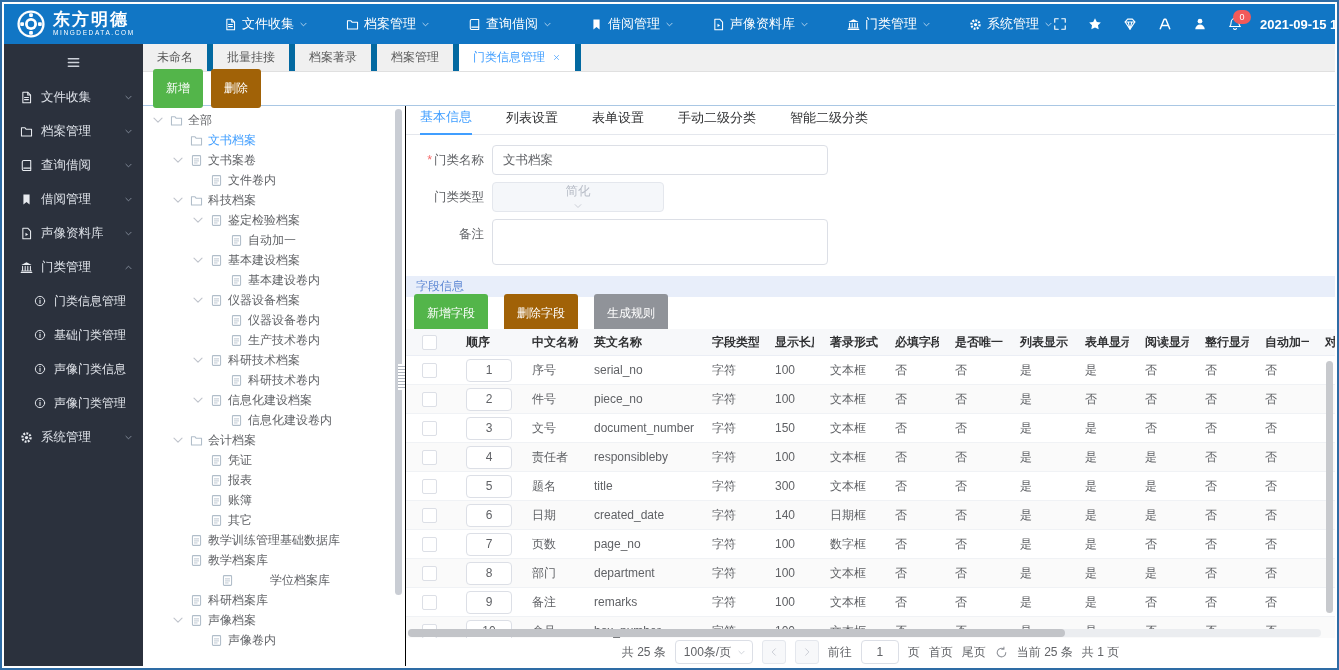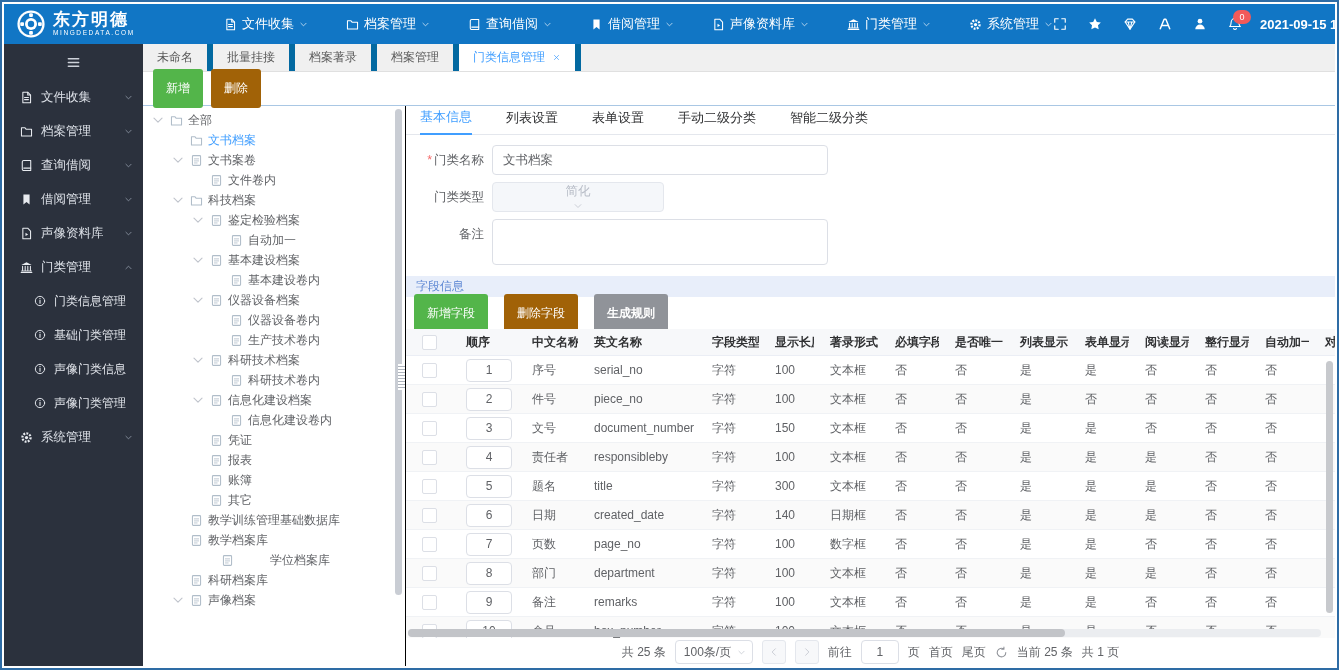--- a/index.html
+++ b/index.html
@@ -39,21 +39,21 @@
   .tabstrip{height:27px;background:#f0f0f0;display:flex;align-items:stretch;border-bottom:1px solid #e0e0e0;flex:0 0 auto;}
   .tab{display:flex;align-items:center;gap:7px;padding:0 14px;font-size:12px;color:#595959;border-right:6px solid #0369a1;cursor:pointer;white-space:nowrap;}
   .tab.active{background:#fff;color:#409eff;}
   .tab .ico{font-size:9px;color:#409eff;}
 
   
   .toolbar{height:33px;display:flex;align-items:center;gap:8px;padding-left:10px;border-bottom:1px solid #a9c7e4;flex:0 0 auto;background:#fff;}
   .btn{border:none;border-radius:3px;color:#fff;font-size:12px;height:39px;padding:0 13px;cursor:pointer;font-family:inherit;}
   .btn-green{background:#53b54a;}
   .btn-red{background:#a16207;}
-  .btn-gray{background:#909399;font-weight:bold;}
+  .btn-gray{background:#909399;}
 
   
   .content{flex:1 1 auto;display:flex;min-height:0;}
   .treepanel{width:263px;flex:0 0 auto;border-right:1px solid #000000;position:relative;overflow:hidden;padding-top:4px;box-sizing:border-box;}
   .tree-node{height:20px;display:flex;align-items:center;gap:5px;font-size:12px;color:#606266;cursor:pointer;white-space:nowrap;}
   .tree-node .caret{width:14px;font-size:9px;color:#c0c4cc;display:flex;justify-content:center;}
   .tree-node .ticon{font-size:13px;color:#b0bdc9;display:flex;}
   .tree-node.selected .nlabel{color:#409eff;}
   .tree-vscroll{position:absolute;right:3px;top:3px;width:7px;height:486px;background:#c9cdd4;border-radius:4px;}
   .tree-grip{position:absolute;right:0;top:258px;width:7px;height:26px;background:repeating-linear-gradient(#fff 0 2px,#aeb4bd 2px 3px);}
@@ -640,113 +640,136 @@
                 <div class="tree-node" style="padding-left: 68px;">
                   <span class="caret"></span>
                   <span class="ticon ico">
                     <svg viewBox="0 0 16 16">
                       <rect x="3" y="2" width="10" height="12" rx="1" stroke="currentColor" fill="none" stroke-width="1.3" stroke-linecap="round" stroke-linejoin="round"></rect>
                       <path d="M5.4 6h5.2M5.4 8.5h5.2M5.4 11h3.4" stroke="currentColor" stroke-width="1" stroke-linecap="round"></path>
                     </svg>
                   </span>
                   <span class="nlabel">信息化建设卷内</span>
                 </div>
-                <div class="tree-node" style="padding-left: 48px;">
-                  <span class="caret"></span>
-                  <span class="ticon ico">
-                    <svg viewBox="0 0 16 16">
-                      <rect x="3" y="2" width="10" height="12" rx="1" stroke="currentColor" fill="none" stroke-width="1.3" stroke-linecap="round" stroke-linejoin="round"></rect>
-                      <path d="M5.4 6h5.2M5.4 8.5h5.2M5.4 11h3.4" stroke="currentColor" stroke-width="1" stroke-linecap="round"></path>
-                    </svg>
-                  </span>
-                  <span class="nlabel">凭证</span>
-                </div>
-                <div class="tree-node" style="padding-left: 48px;">
-                  <span class="caret"></span>
-                  <span class="ticon ico">
-                    <svg viewBox="0 0 16 16">
-                      <rect x="3" y="2" width="10" height="12" rx="1" stroke="currentColor" fill="none" stroke-width="1.3" stroke-linecap="round" stroke-linejoin="round"></rect>
-                      <path d="M5.4 6h5.2M5.4 8.5h5.2M5.4 11h3.4" stroke="currentColor" stroke-width="1" stroke-linecap="round"></path>
-                    </svg>
-                  </span>
-                  <span class="nlabel">报表</span>
-                </div>
-                <div class="tree-node" style="padding-left: 48px;">
-                  <span class="caret"></span>
-                  <span class="ticon ico">
-                    <svg viewBox="0 0 16 16">
-                      <rect x="3" y="2" width="10" height="12" rx="1" stroke="currentColor" fill="none" stroke-width="1.3" stroke-linecap="round" stroke-linejoin="round"></rect>
-                      <path d="M5.4 6h5.2M5.4 8.5h5.2M5.4 11h3.4" stroke="currentColor" stroke-width="1" stroke-linecap="round"></path>
-                    </svg>
-                  </span>
-                  <span class="nlabel">账簿</span>
-                </div>
-                <div class="tree-node" style="padding-left: 48px;">
-                  <span class="caret"></span>
-                  <span class="ticon ico">
-                    <svg viewBox="0 0 16 16">
-                      <rect x="3" y="2" width="10" height="12" rx="1" stroke="currentColor" fill="none" stroke-width="1.3" stroke-linecap="round" stroke-linejoin="round"></rect>
-                      <path d="M5.4 6h5.2M5.4 8.5h5.2M5.4 11h3.4" stroke="currentColor" stroke-width="1" stroke-linecap="round"></path>
-                    </svg>
-                  </span>
-                  <span class="nlabel">其它</span>
-                </div>
-                <div class="tree-node" style="padding-left: 28px;">
-                  <span class="caret"></span>
-                  <span class="ticon ico">
-                    <svg viewBox="0 0 16 16">
-                      <rect x="3" y="2" width="10" height="12" rx="1" stroke="currentColor" fill="none" stroke-width="1.3" stroke-linecap="round" stroke-linejoin="round"></rect>
-                      <path d="M5.4 6h5.2M5.4 8.5h5.2M5.4 11h3.4" stroke="currentColor" stroke-width="1" stroke-linecap="round"></path>
-                    </svg>
-                  </span>
-                  <span class="nlabel">教学训练管理基础数据库</span>
-                </div>
-                <div class="tree-node" style="padding-left: 28px;">
-                  <span class="caret"></span>
-                  <span class="ticon ico">
-                    <svg viewBox="0 0 16 16">
-                      <rect x="3" y="2" width="10" height="12" rx="1" stroke="currentColor" fill="none" stroke-width="1.3" stroke-linecap="round" stroke-linejoin="round"></rect>
-                      <path d="M5.4 6h5.2M5.4 8.5h5.2M5.4 11h3.4" stroke="currentColor" stroke-width="1" stroke-linecap="round"></path>
-                    </svg>
-                  </span>
-                  <span class="nlabel">教学档案库</span>
-                </div>
-                <div class="tree-node" style="padding-left: 28px; gap: 36px;">
-                  <span class="caret"></span>
-                  <span class="ticon ico">
-                    <svg viewBox="0 0 16 16">
-                      <rect x="3" y="2" width="10" height="12" rx="1" stroke="currentColor" fill="none" stroke-width="1.3" stroke-linecap="round" stroke-linejoin="round"></rect>
-                      <path d="M5.4 6h5.2M5.4 8.5h5.2M5.4 11h3.4" stroke="currentColor" stroke-width="1" stroke-linecap="round"></path>
-                    </svg>
-                  </span>
-                  <span class="nlabel">学位档案库</span>
-                </div>
-                <div class="tree-node" style="padding-left: 28px;">
-                  <span class="caret"></span>
-                  <span class="ticon ico">
-                    <svg viewBox="0 0 16 16">
-                      <rect x="3" y="2" width="10" height="12" rx="1" stroke="currentColor" fill="none" stroke-width="1.3" stroke-linecap="round" stroke-linejoin="round"></rect>
-                      <path d="M5.4 6h5.2M5.4 8.5h5.2M5.4 11h3.4" stroke="currentColor" stroke-width="1" stroke-linecap="round"></path>
-                    </svg>
-                  </span>
-                  <span class="nlabel">科研档案库</span>
-                </div>
                 <div class="tree-node" style="padding-left: 28px;">
                   <span class="caret">
                     <svg viewBox="0 0 16 16">
                       <path d="M3.4 5.8 8 10.4 12.6 5.8" stroke="currentColor" fill="none" stroke-width="1.3" stroke-linecap="round" stroke-linejoin="round"></path>
                     </svg>
                   </span>
                   <span class="ticon ico">
                     <svg viewBox="0 0 16 16">
+                      <path d="M1.8 3.5h4.4l1.5 1.8h6.5v8.2H1.8z" stroke="currentColor" fill="none" stroke-width="1.3" stroke-linecap="round" stroke-linejoin="round"></path>
+                    </svg>
+                  </span>
+                  <span class="nlabel">会计档案</span>
+                </div>
+                <div class="tree-node" style="padding-left: 48px;">
+                  <span class="caret"></span>
+                  <span class="ticon ico">
+                    <svg viewBox="0 0 16 16">
+                      <rect x="3" y="2" width="10" height="12" rx="1" stroke="currentColor" fill="none" stroke-width="1.3" stroke-linecap="round" stroke-linejoin="round"></rect>
+                      <path d="M5.4 6h5.2M5.4 8.5h5.2M5.4 11h3.4" stroke="currentColor" stroke-width="1" stroke-linecap="round"></path>
+                    </svg>
+                  </span>
+                  <span class="nlabel">凭证</span>
+                </div>
+                <div class="tree-node" style="padding-left: 48px;">
+                  <span class="caret"></span>
+                  <span class="ticon ico">
+                    <svg viewBox="0 0 16 16">
+                      <rect x="3" y="2" width="10" height="12" rx="1" stroke="currentColor" fill="none" stroke-width="1.3" stroke-linecap="round" stroke-linejoin="round"></rect>
+                      <path d="M5.4 6h5.2M5.4 8.5h5.2M5.4 11h3.4" stroke="currentColor" stroke-width="1" stroke-linecap="round"></path>
+                    </svg>
+                  </span>
+                  <span class="nlabel">报表</span>
+                </div>
+                <div class="tree-node" style="padding-left: 48px;">
+                  <span class="caret"></span>
+                  <span class="ticon ico">
+                    <svg viewBox="0 0 16 16">
+                      <rect x="3" y="2" width="10" height="12" rx="1" stroke="currentColor" fill="none" stroke-width="1.3" stroke-linecap="round" stroke-linejoin="round"></rect>
+                      <path d="M5.4 6h5.2M5.4 8.5h5.2M5.4 11h3.4" stroke="currentColor" stroke-width="1" stroke-linecap="round"></path>
+                    </svg>
+                  </span>
+                  <span class="nlabel">账簿</span>
+                </div>
+                <div class="tree-node" style="padding-left: 48px;">
+                  <span class="caret"></span>
+                  <span class="ticon ico">
+                    <svg viewBox="0 0 16 16">
+                      <rect x="3" y="2" width="10" height="12" rx="1" stroke="currentColor" fill="none" stroke-width="1.3" stroke-linecap="round" stroke-linejoin="round"></rect>
+                      <path d="M5.4 6h5.2M5.4 8.5h5.2M5.4 11h3.4" stroke="currentColor" stroke-width="1" stroke-linecap="round"></path>
+                    </svg>
+                  </span>
+                  <span class="nlabel">其它</span>
+                </div>
+                <div class="tree-node" style="padding-left: 28px;">
+                  <span class="caret"></span>
+                  <span class="ticon ico">
+                    <svg viewBox="0 0 16 16">
+                      <rect x="3" y="2" width="10" height="12" rx="1" stroke="currentColor" fill="none" stroke-width="1.3" stroke-linecap="round" stroke-linejoin="round"></rect>
+                      <path d="M5.4 6h5.2M5.4 8.5h5.2M5.4 11h3.4" stroke="currentColor" stroke-width="1" stroke-linecap="round"></path>
+                    </svg>
+                  </span>
+                  <span class="nlabel">教学训练管理基础数据库</span>
+                </div>
+                <div class="tree-node" style="padding-left: 28px;">
+                  <span class="caret"></span>
+                  <span class="ticon ico">
+                    <svg viewBox="0 0 16 16">
+                      <rect x="3" y="2" width="10" height="12" rx="1" stroke="currentColor" fill="none" stroke-width="1.3" stroke-linecap="round" stroke-linejoin="round"></rect>
+                      <path d="M5.4 6h5.2M5.4 8.5h5.2M5.4 11h3.4" stroke="currentColor" stroke-width="1" stroke-linecap="round"></path>
+                    </svg>
+                  </span>
+                  <span class="nlabel">教学档案库</span>
+                </div>
+                <div class="tree-node" style="padding-left: 28px; gap: 36px;">
+                  <span class="caret"></span>
+                  <span class="ticon ico">
+                    <svg viewBox="0 0 16 16">
+                      <rect x="3" y="2" width="10" height="12" rx="1" stroke="currentColor" fill="none" stroke-width="1.3" stroke-linecap="round" stroke-linejoin="round"></rect>
+                      <path d="M5.4 6h5.2M5.4 8.5h5.2M5.4 11h3.4" stroke="currentColor" stroke-width="1" stroke-linecap="round"></path>
+                    </svg>
+                  </span>
+                  <span class="nlabel">学位档案库</span>
+                </div>
+                <div class="tree-node" style="padding-left: 28px;">
+                  <span class="caret"></span>
+                  <span class="ticon ico">
+                    <svg viewBox="0 0 16 16">
+                      <rect x="3" y="2" width="10" height="12" rx="1" stroke="currentColor" fill="none" stroke-width="1.3" stroke-linecap="round" stroke-linejoin="round"></rect>
+                      <path d="M5.4 6h5.2M5.4 8.5h5.2M5.4 11h3.4" stroke="currentColor" stroke-width="1" stroke-linecap="round"></path>
+                    </svg>
+                  </span>
+                  <span class="nlabel">科研档案库</span>
+                </div>
+                <div class="tree-node" style="padding-left: 28px;">
+                  <span class="caret">
+                    <svg viewBox="0 0 16 16">
+                      <path d="M3.4 5.8 8 10.4 12.6 5.8" stroke="currentColor" fill="none" stroke-width="1.3" stroke-linecap="round" stroke-linejoin="round"></path>
+                    </svg>
+                  </span>
+                  <span class="ticon ico">
+                    <svg viewBox="0 0 16 16">
                       <rect x="3" y="2" width="10" height="12" rx="1" stroke="currentColor" fill="none" stroke-width="1.3" stroke-linecap="round" stroke-linejoin="round"></rect>
                       <path d="M5.4 6h5.2M5.4 8.5h5.2M5.4 11h3.4" stroke="currentColor" stroke-width="1" stroke-linecap="round"></path>
                     </svg>
                   </span>
                   <span class="nlabel">声像档案</span>
+                </div>
+                <div class="tree-node" style="padding-left: 48px;">
+                  <span class="caret"></span>
+                  <span class="ticon ico">
+                    <svg viewBox="0 0 16 16">
+                      <rect x="3" y="2" width="10" height="12" rx="1" stroke="currentColor" fill="none" stroke-width="1.3" stroke-linecap="round" stroke-linejoin="round"></rect>
+                      <path d="M5.4 6h5.2M5.4 8.5h5.2M5.4 11h3.4" stroke="currentColor" stroke-width="1" stroke-linecap="round"></path>
+                    </svg>
+                  </span>
+                  <span class="nlabel">声像卷内</span>
                 </div>
               </div>
           <div class="tree-vscroll"></div>
           <div class="tree-grip"></div>
         </div>
 
         <div class="detail">
           <div class="dtabs" id="dtabs">
                 <div class="dtab active">基本信息</div>
                 <div class="dtab">列表设置</div>

